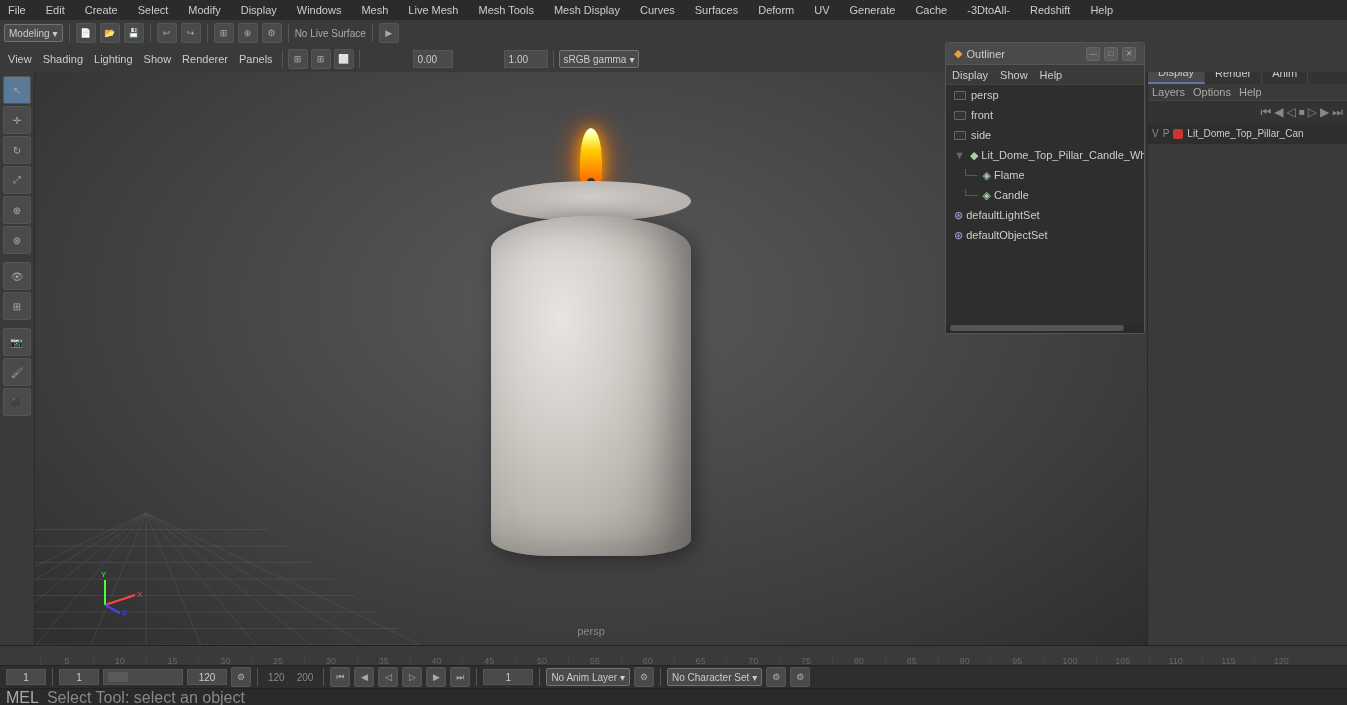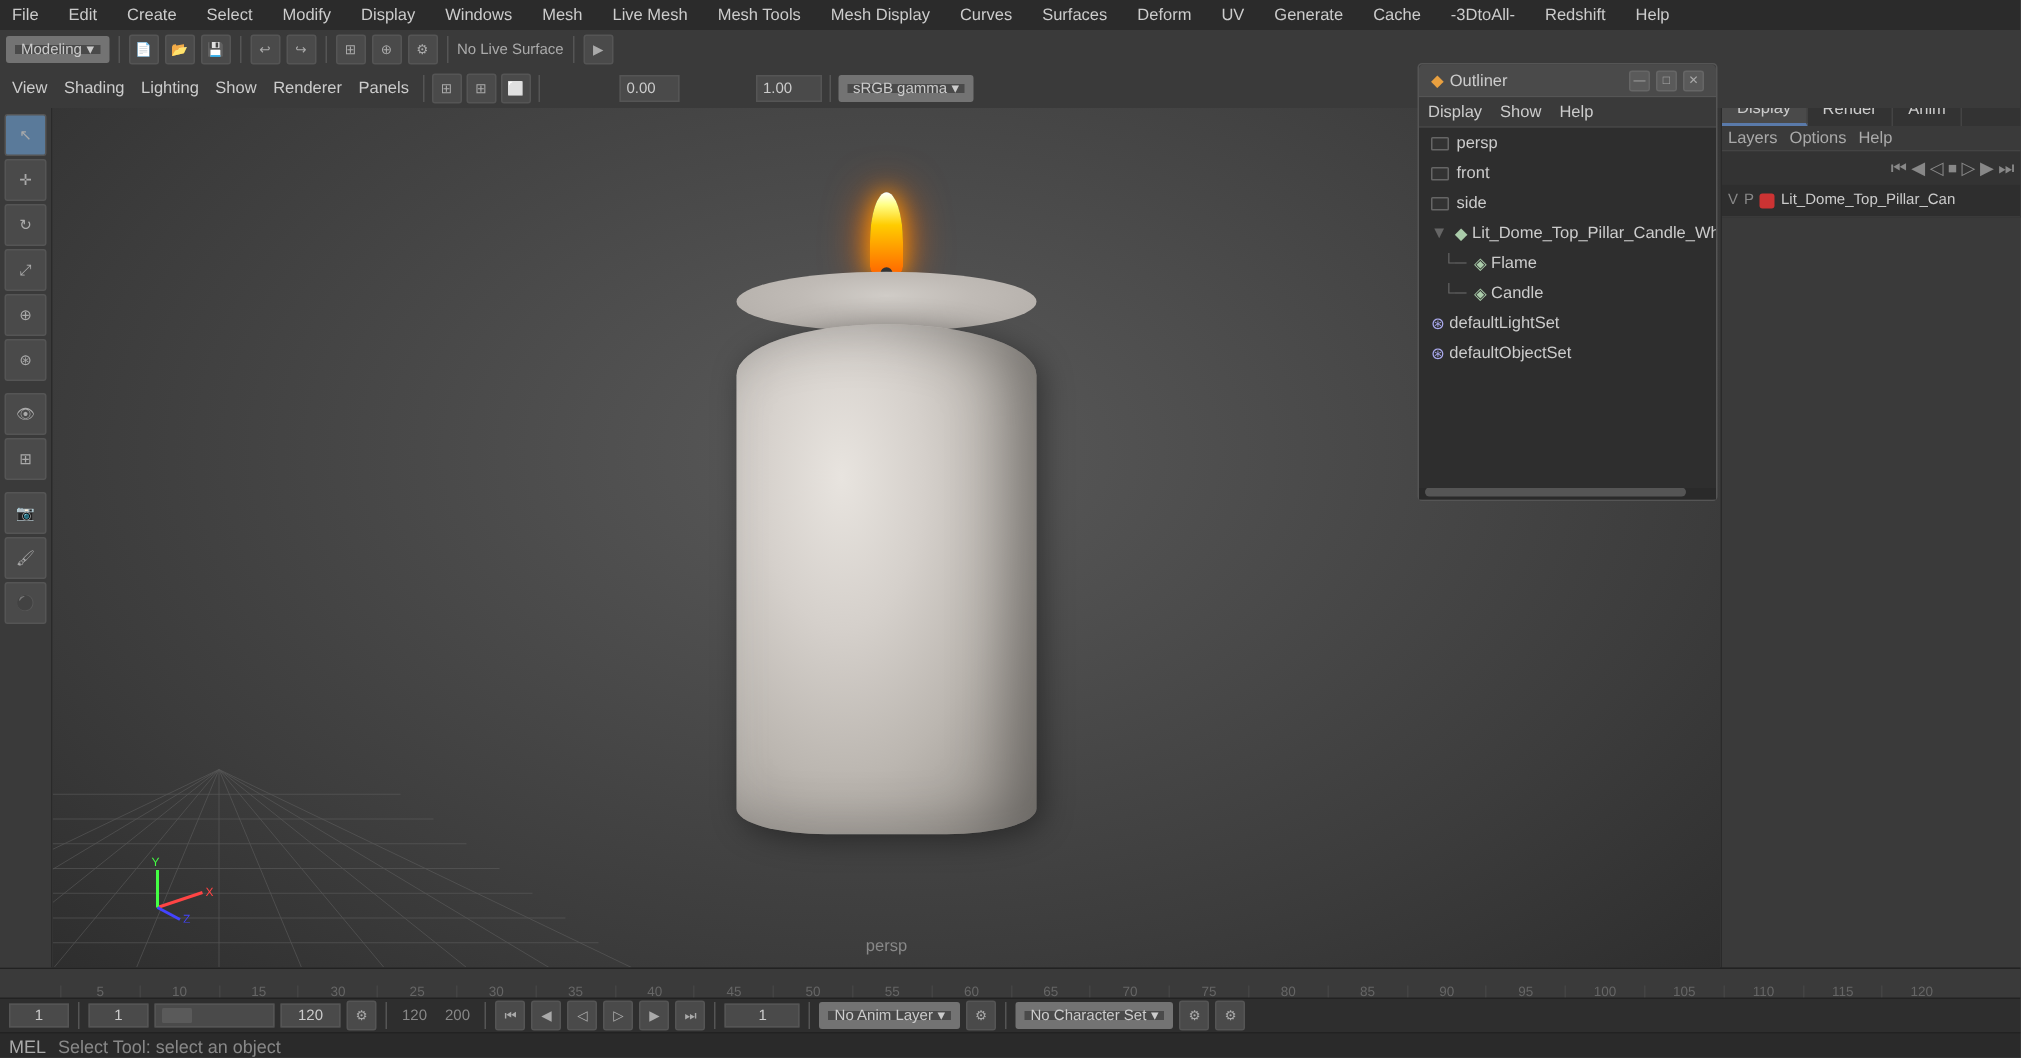--- a/index.html
+++ b/index.html
@@ -436,21 +436,21 @@
       height: 16px;
       text-align: center;
     }
     #mel-bar {
       height: 18px;
       background: #2a2a2a;
       display: flex;
       align-items: center;
       padding: 0 6px;
       border-top: 1px solid #222;
-      font-size: 12px;
+      font-size: 16px;
       color: #888;
     }
 
     
     .tb-btn {
       height: 20px;
       min-width: 20px;
       background: #4a4a4a;
       border: 1px solid #555;
       border-radius: 2px;
@@ -472,21 +472,21 @@
       background: #4a4a4a;
       border: 1px solid #555;
       color: #ccc;
       font-size: 10px;
       height: 18px;
       padding: 0 4px;
       margin-left: 48px;
     }
     .dropdown-btn {
       background: #4a4a4a;
-      border: 6px solid #737373;
+      border: 1px solid #737373;
       color: #ccc;
       font-size: 10px;
       height: 18px;
       padding: 0 4px;
       display: flex;
       align-items: center;
       gap: 3px;
       cursor: pointer;
       border-radius: 2px;
     }

